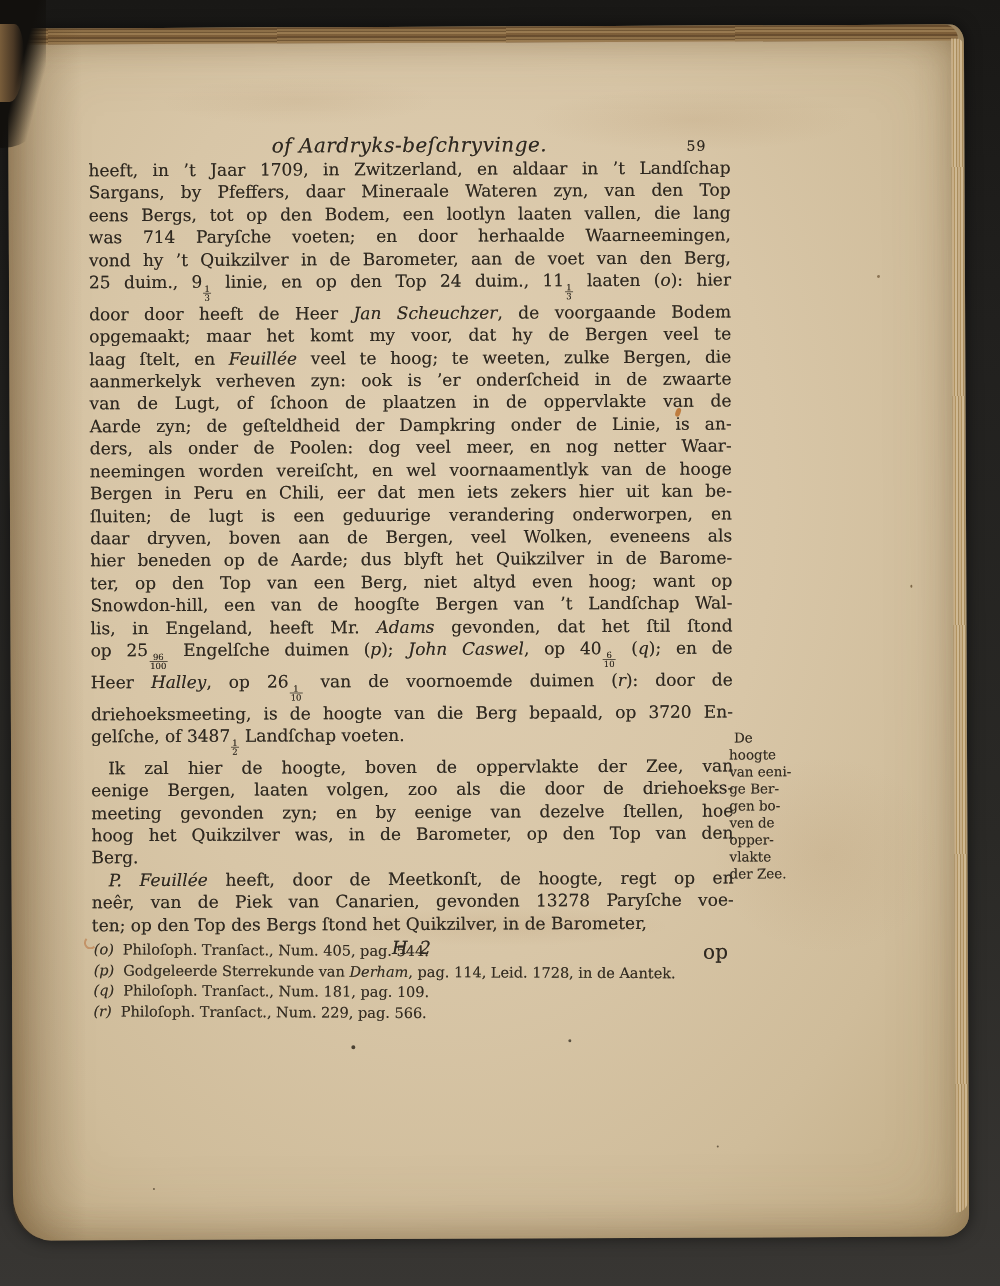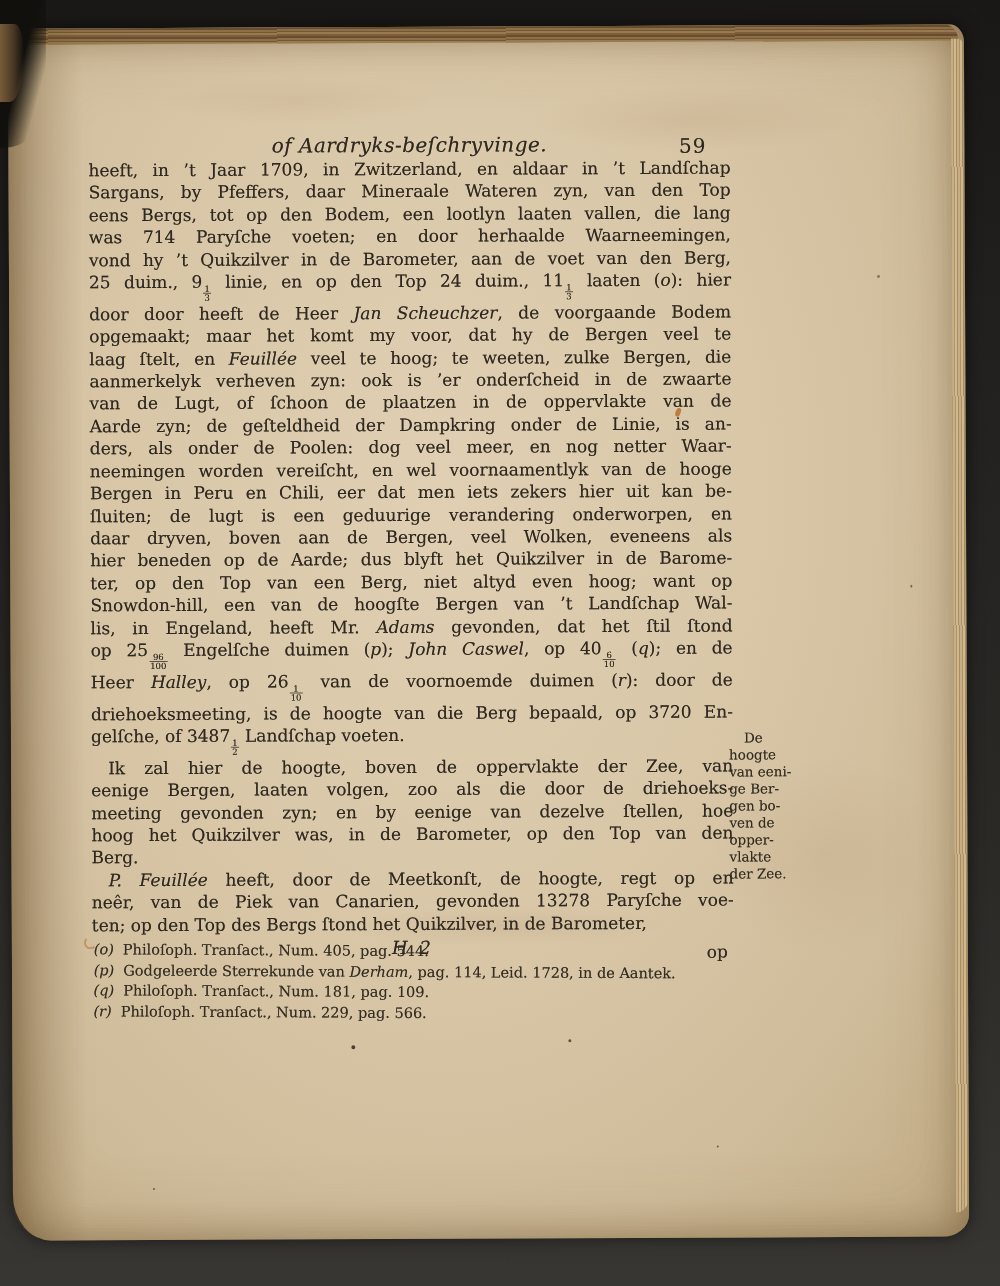--- a/index.html
+++ b/index.html
@@ -66,38 +66,38 @@
   .s8{left:72px;top:908px;width:9px;height:9px;border:2px solid rgba(178,96,40,.45);border-right-color:transparent;border-top-color:transparent;background:none;}
 
   
   .text-col{
     position:absolute;left:80px;top:106px;width:642px;
     color:#2e2820;font-size:17px;line-height:22.4px;
     text-shadow:0 0 .5px rgba(43,36,26,.55);
   }
   .running-head{position:relative;height:25px;line-height:25px;text-align:center;
     font-style:italic;font-size:20px;letter-spacing:.5px;}
-  .page-num{position:absolute;right:24px;top:2px;font-style:normal;font-size:20px;letter-spacing:1px;}
+  .page-num{position:absolute;right:24px;top:2px;font-style:normal;font-size:14px;letter-spacing:1px;}
   .line{text-align:justify;text-align-last:justify;white-space:normal;}
   .line.p-last{text-align-last:left;}
   .line.indent{text-indent:17px;}
   .it{font-style:italic;}
   .frac{display:inline-flex;flex-direction:column;align-items:center;vertical-align:-0.45em;
     line-height:1;font-size:.5em;margin:0 1px;}
   .frac .den{border-top:1px solid rgba(46,40,32,.75);padding:0 1px;}
   .sig-line{position:relative;text-align:center;font-size:18px;height:22px;margin-top:2px;}
   .sig-mark{font-style:italic;letter-spacing:3px;}
-  .catchword{position:absolute;right:6px;top:5px;font-size:17px;text-align:center;}
+  .catchword{position:absolute;right:6px;top:5px;font-size:20px;text-align:center;}
 
   .margin-note{
     position:absolute;left:718px;top:704px;width:72px;
     color:#332c22;font-size:13.5px;line-height:17px;
     text-shadow:0 0 .4px rgba(43,36,26,.5);
   }
-  .mn-line:first-child{margin-left:15px;}
+  .mn-line:first-child{margin-left:5px;}
 
   .footnotes{
     position:absolute;left:82px;top:911px;width:662px;
     color:#332c22;font-size:14.5px;line-height:20.5px;
     transform:rotate(0.55deg);transform-origin:left top;
     text-shadow:0 0 .4px rgba(43,36,26,.5);
   }
   .footnote{padding-left:38px;text-indent:-38px;}
   .fn-label{font-style:italic;margin-right:9px;}
 </style>

